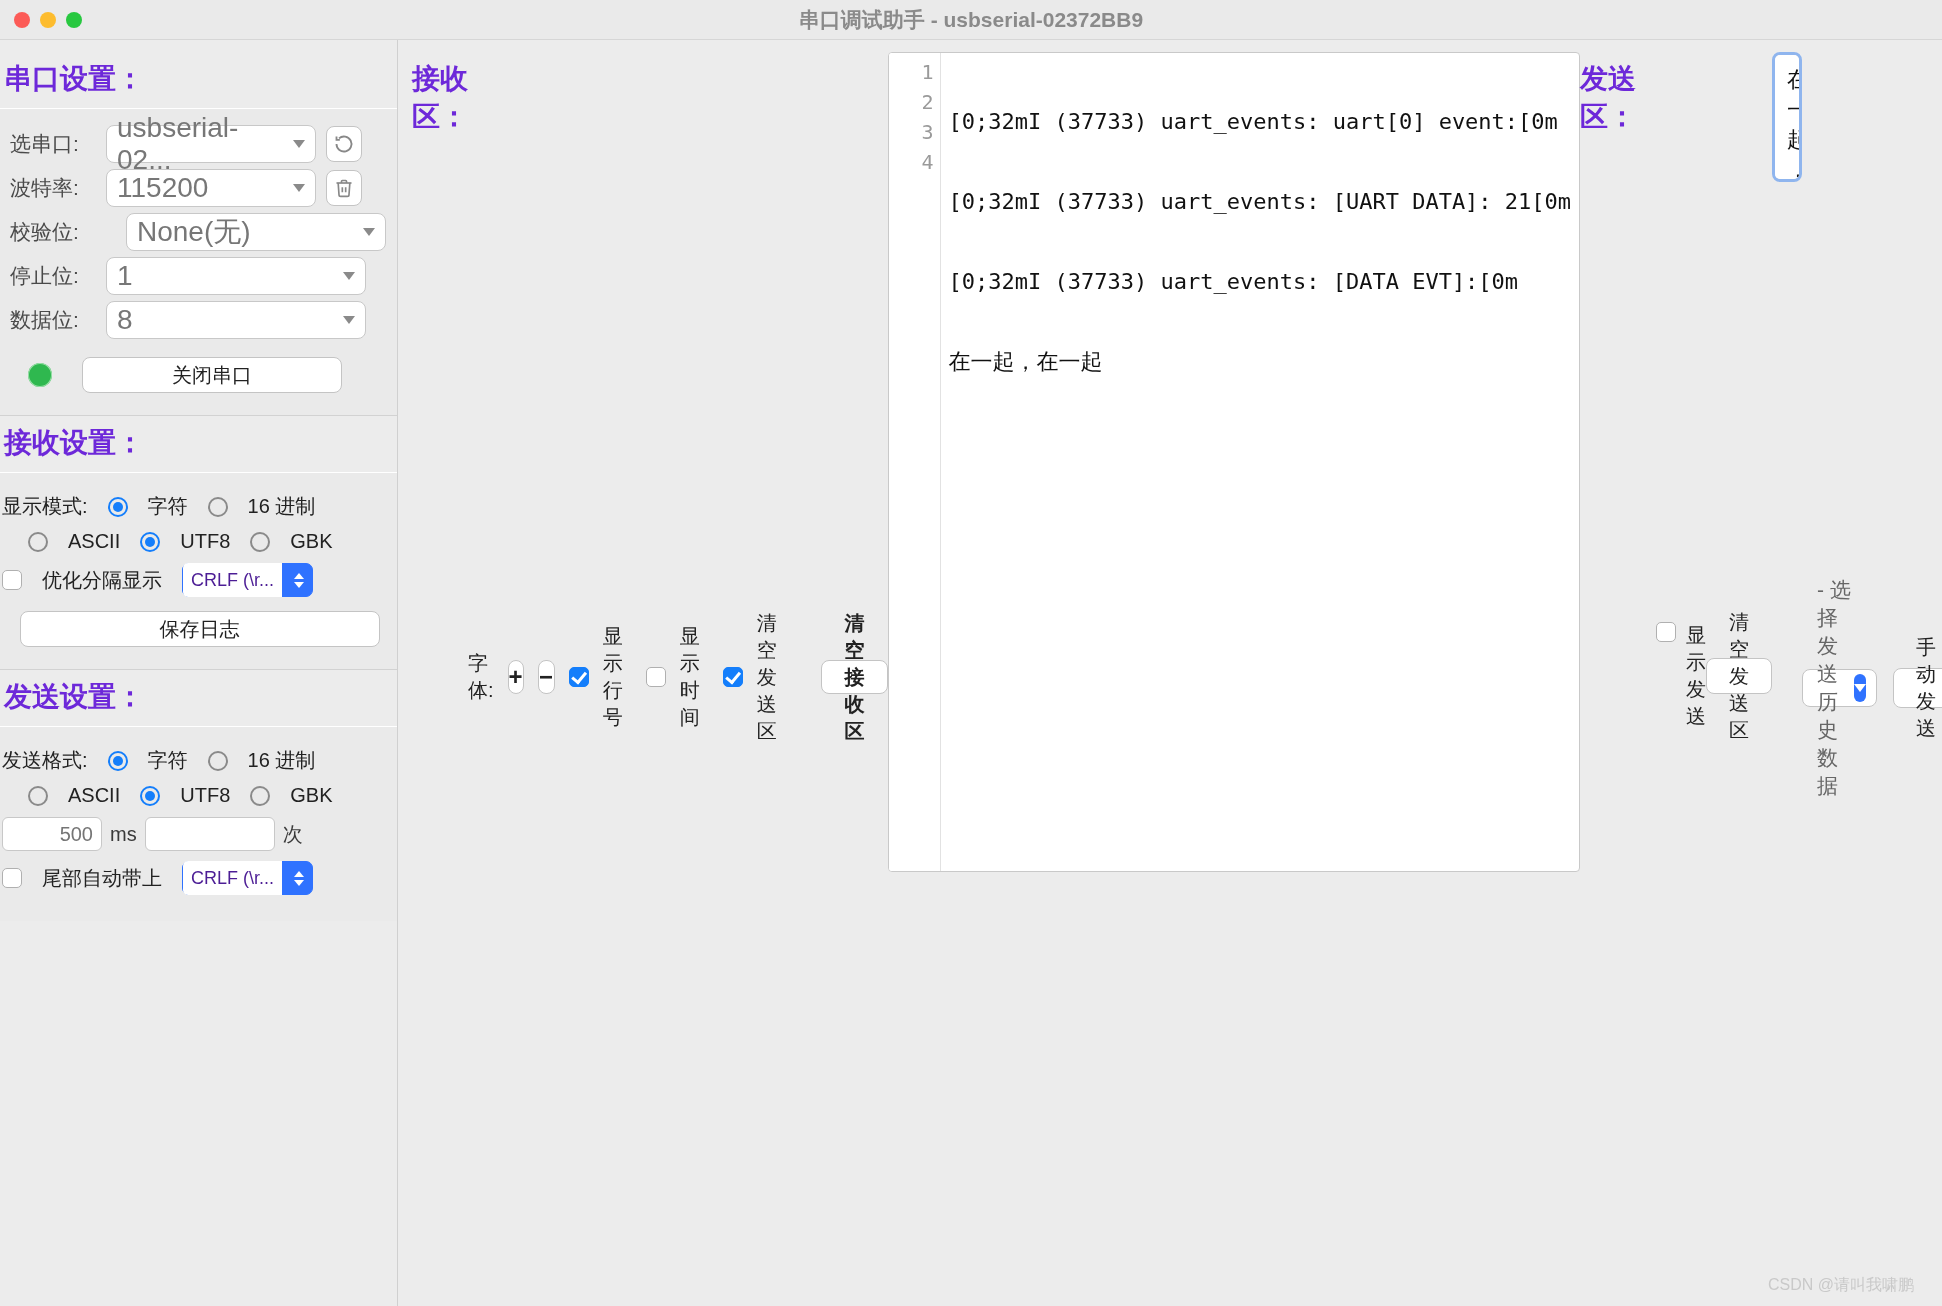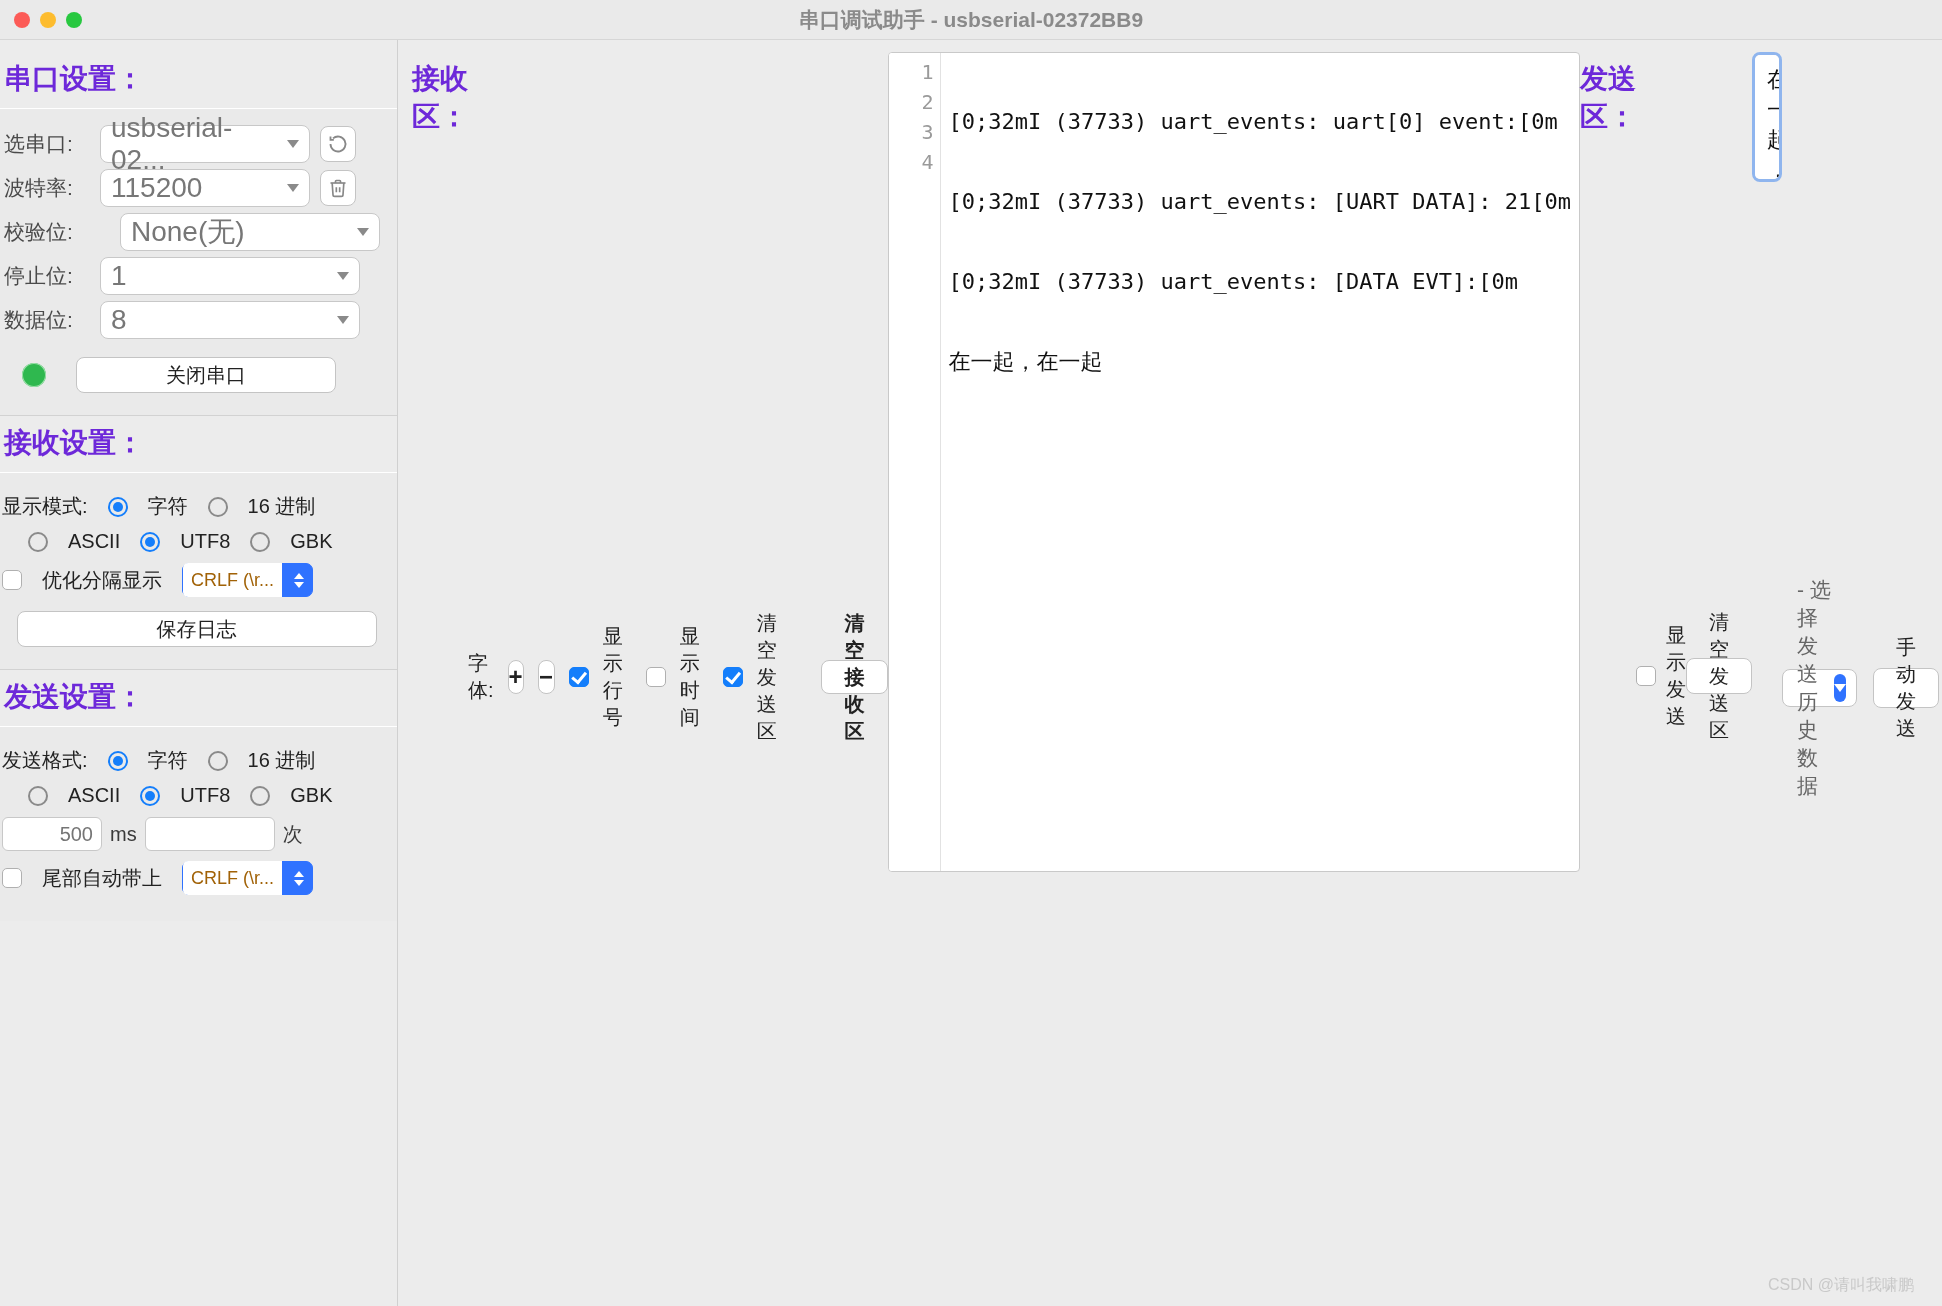--- a/index.html
+++ b/index.html
@@ -37,21 +37,21 @@
     width: 398px;
     flex:none;
     padding: 12px 0 0 0;
     border-right:1px solid #d0d0d0;
     background:#ececec;
   }
   .content { flex:1; padding: 12px 14px 0 14px; display:flex; flex-direction:row; background:#ececec;}
 
   .section-title { font-size:28px; font-weight:600; color:#6d28d9; margin:8px 0 10px 4px;}
   .group { background:#eaeaea; padding:10px 8px 16px 0; border-top:1px solid #fff; border-bottom:1px solid #d2d2d2; margin-bottom:4px;}
-  .row { display:flex; align-items:center; gap:10px; margin:6px 0; padding-left:4px;}
+  .row { display:flex; align-items:center; gap:10px; margin:6px 0; padding-left:10px;}
   .label { width:86px; flex:none; font-size:21px; color:#4a4a4a; text-align:left;}
   select, input[type=text], .select-like {
     height:38px; border:1px solid #c8c8c8; border-radius:8px;
     background:#fff; font-size:28px; padding:0 10px;
     color:#777;
   }
   .select-like{ display:flex; align-items:center; justify-content:space-between; }
   .chev::after{ content:""; display:inline-block; width:0;height:0;
     border-left:6px solid transparent;border-right:6px solid transparent;border-top:8px solid #8a8a8a;margin-left:8px;}
   .mini-btn{
@@ -69,21 +69,21 @@
   .radio{ width:20px;height:20px;border-radius:50%;border:2px solid #8a8a8a;display:inline-flex;align-items:center;justify-content:center;flex:none;}
   .radio.checked{ border-color:#147efb;}
   .radio.checked::after{content:"";width:10px;height:10px;border-radius:50%;background:#147efb;}
   .check{ width:20px;height:20px;border-radius:5px;border:1px solid #b0b0b0;background:#fff;display:inline-flex;align-items:center;justify-content:center;flex:none;}
   .check.checked{background:#147efb;border-color:#147efb;}
   .check.checked::after{content:"";width:6px;height:11px;border:solid #fff;border-width:0 3px 3px 0;transform:rotate(40deg) translateY(-1px);}
   .blue-select{
     height:34px;border-radius:7px;border:1px solid #2f72ff;background:#2f72ff;
     color:#fff;font-size:18px;display:inline-flex;align-items:center;padding:0 8px 0 10px;
   }
-  .blue-select .body{background:#fff;color:#a16207;border-radius:5px 0 0 5px;margin:-1px 8px -1px -10px;padding:4px 8px;height:34px;display:flex;align-items:center;}
+  .blue-select .body{background:#fff;color:#4c1d95;border-radius:5px 0 0 5px;margin:-1px 8px -1px -10px;padding:4px 8px;height:34px;display:flex;align-items:center;}
   .blue-caret{display:inline-flex;flex-direction:column;gap:3px;margin-left:4px;}
   .blue-caret::before,.blue-caret::after{content:"";width:0;height:0;border-left:5px solid transparent;border-right:5px solid transparent;}
   .blue-caret::before{border-bottom:6px solid #fff;}
   .blue-caret::after{border-top:6px solid #fff;}
   .field-inline{display:flex;align-items:center;gap:8px;margin:8px 0;}
   .num-input{width:100px;height:34px;border:1px solid #c8c8c8;border-radius:6px;background:#fff;color:#bdbdbd;text-align:right;padding:0 8px;font-size:20px;}
   .unit{color:#3a3a3a;font-size:20px;}
 
   
   .rx-toolbar{display:flex;align-items:center;gap:14px;margin:6px 0 10px 0;}
@@ -93,21 +93,21 @@
     flex:none; height:820px; border:1px solid #c9c9c9; border-radius:4px;
     background:#fff; display:flex; overflow:hidden; margin-bottom:18px;
   }
   .gutter{width:52px;flex:none;background:#fff;border-right:1px solid #e2e2e2;
     font-family:ui-monospace,Menlo,monospace;font-size:20px;color:#9a9a9a;text-align:right;padding:4px 6px 0 0;}
   .gutter div{height:30px;line-height:30px;}
   .log{flex:1;padding:4px 8px 0 8px;font-family:ui-monospace,Menlo,monospace;font-size:22px;color:#111;white-space:pre;}
   .log div{height:30px;line-height:30px;}
 
   .tx-head{display:flex;align-items:center;justify-content:space-between;margin:2px 0 8px 0;}
-  .tx-head-left{display:flex;align-items:center;gap:10px;}
+  .tx-head-left{display:flex;gap:10px;margin-left:20px;}
   .tx-input{
     width:100%; height:130px; border:3px solid #8fb5ee; border-radius:8px; background:#fff;
     padding:10px 12px; font-size:22px; color:#111; resize:none; outline:none; font-family:inherit;
   }
   .tx-bottom{display:flex;align-items:center;gap:16px;margin-top:18px;}
   .history-select{
     flex:1;height:38px;border:1px solid #c4c4c4;border-radius:8px;background:#fff;
     display:flex;align-items:center;justify-content:space-between;padding:0 10px 0 14px;color:#666;font-size:21px;
   }
   .history-caret{width:28px;height:28px;border-radius:7px;background:#2f72ff;display:flex;align-items:center;justify-content:center;}

